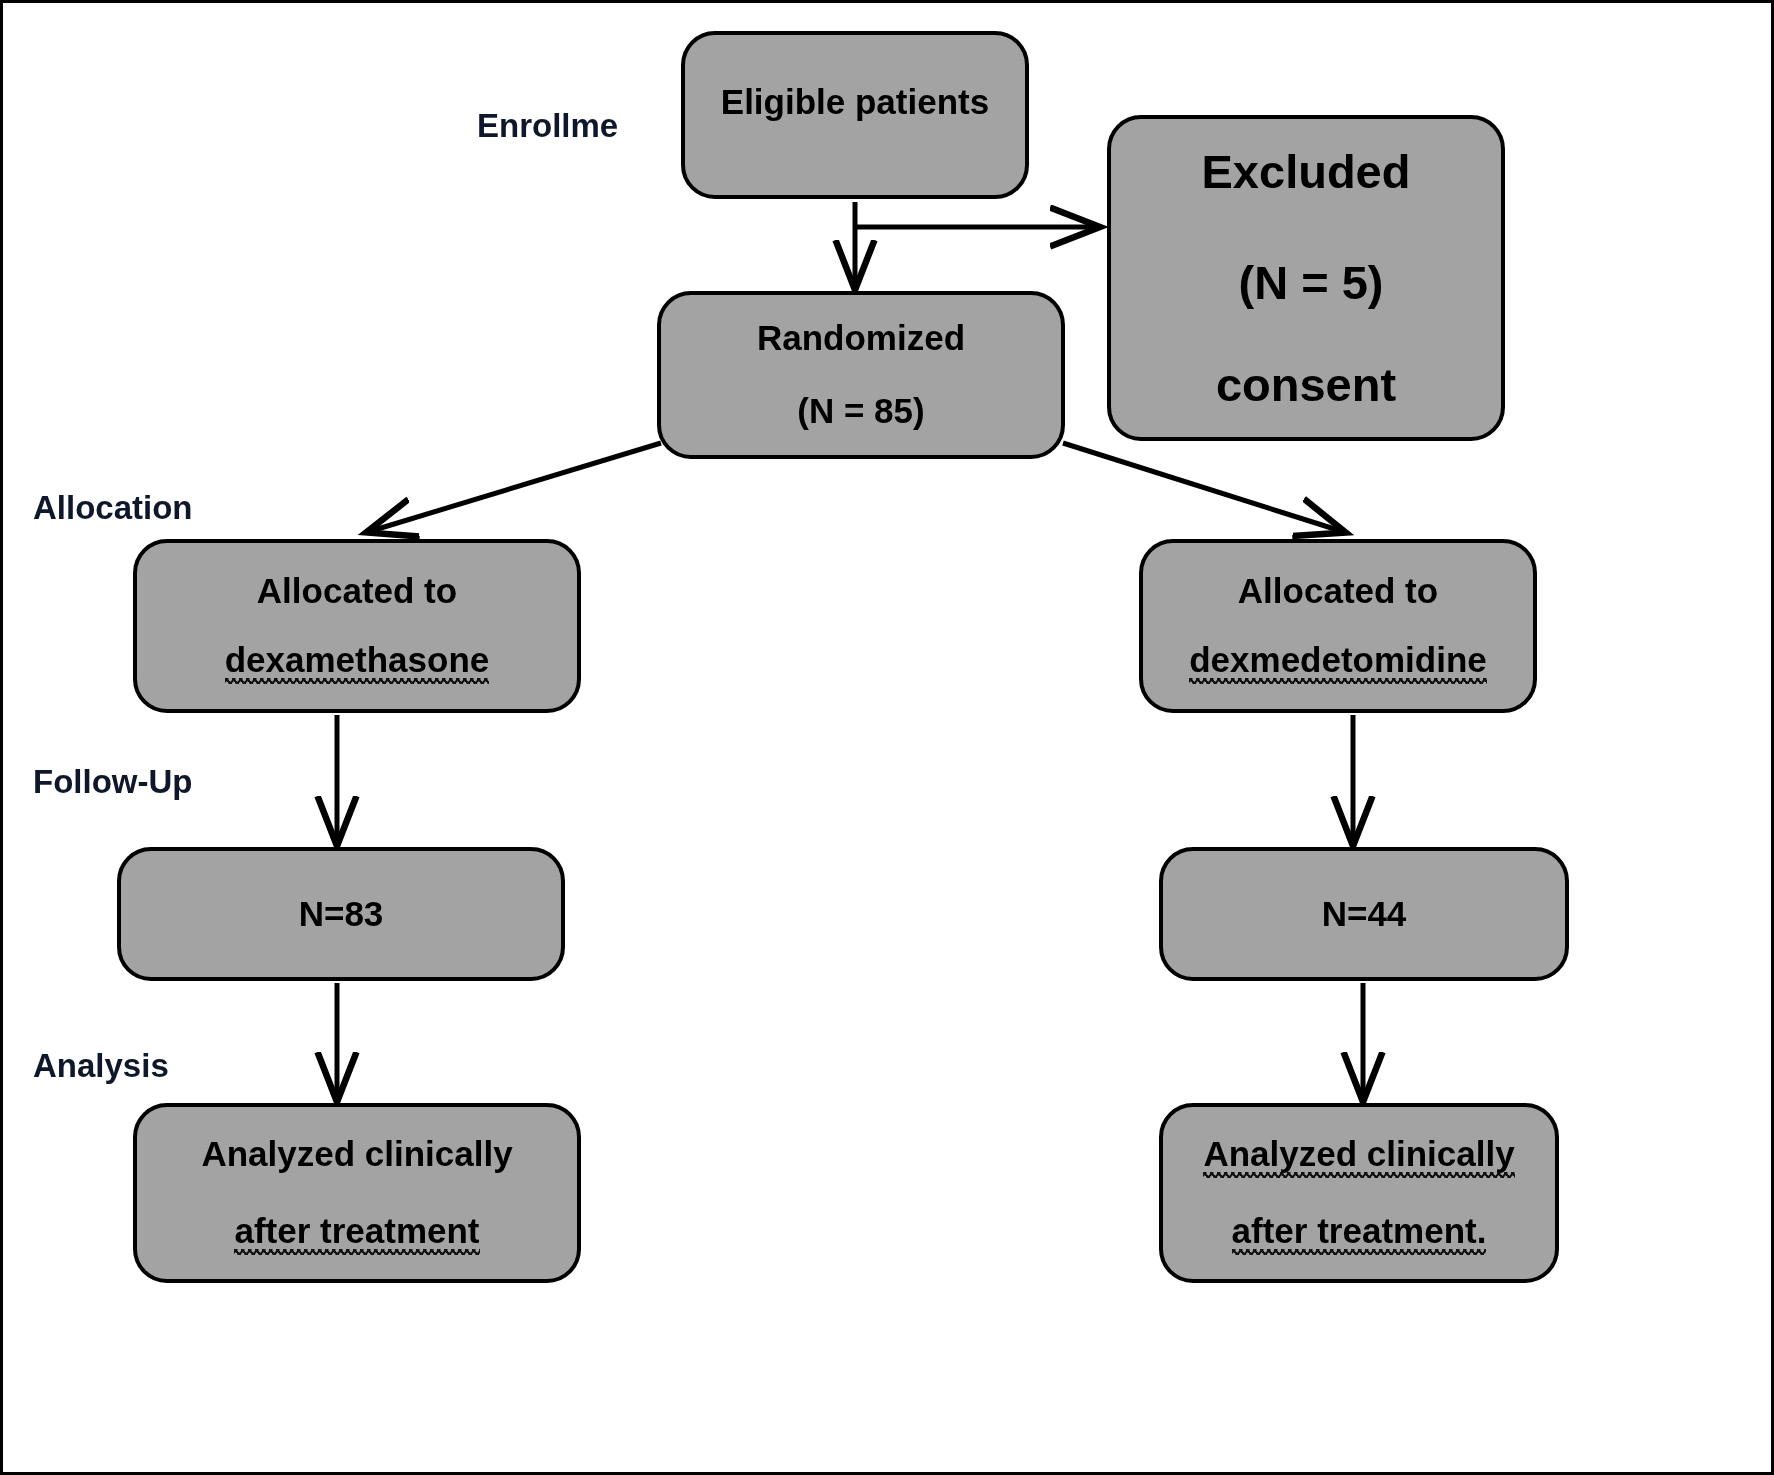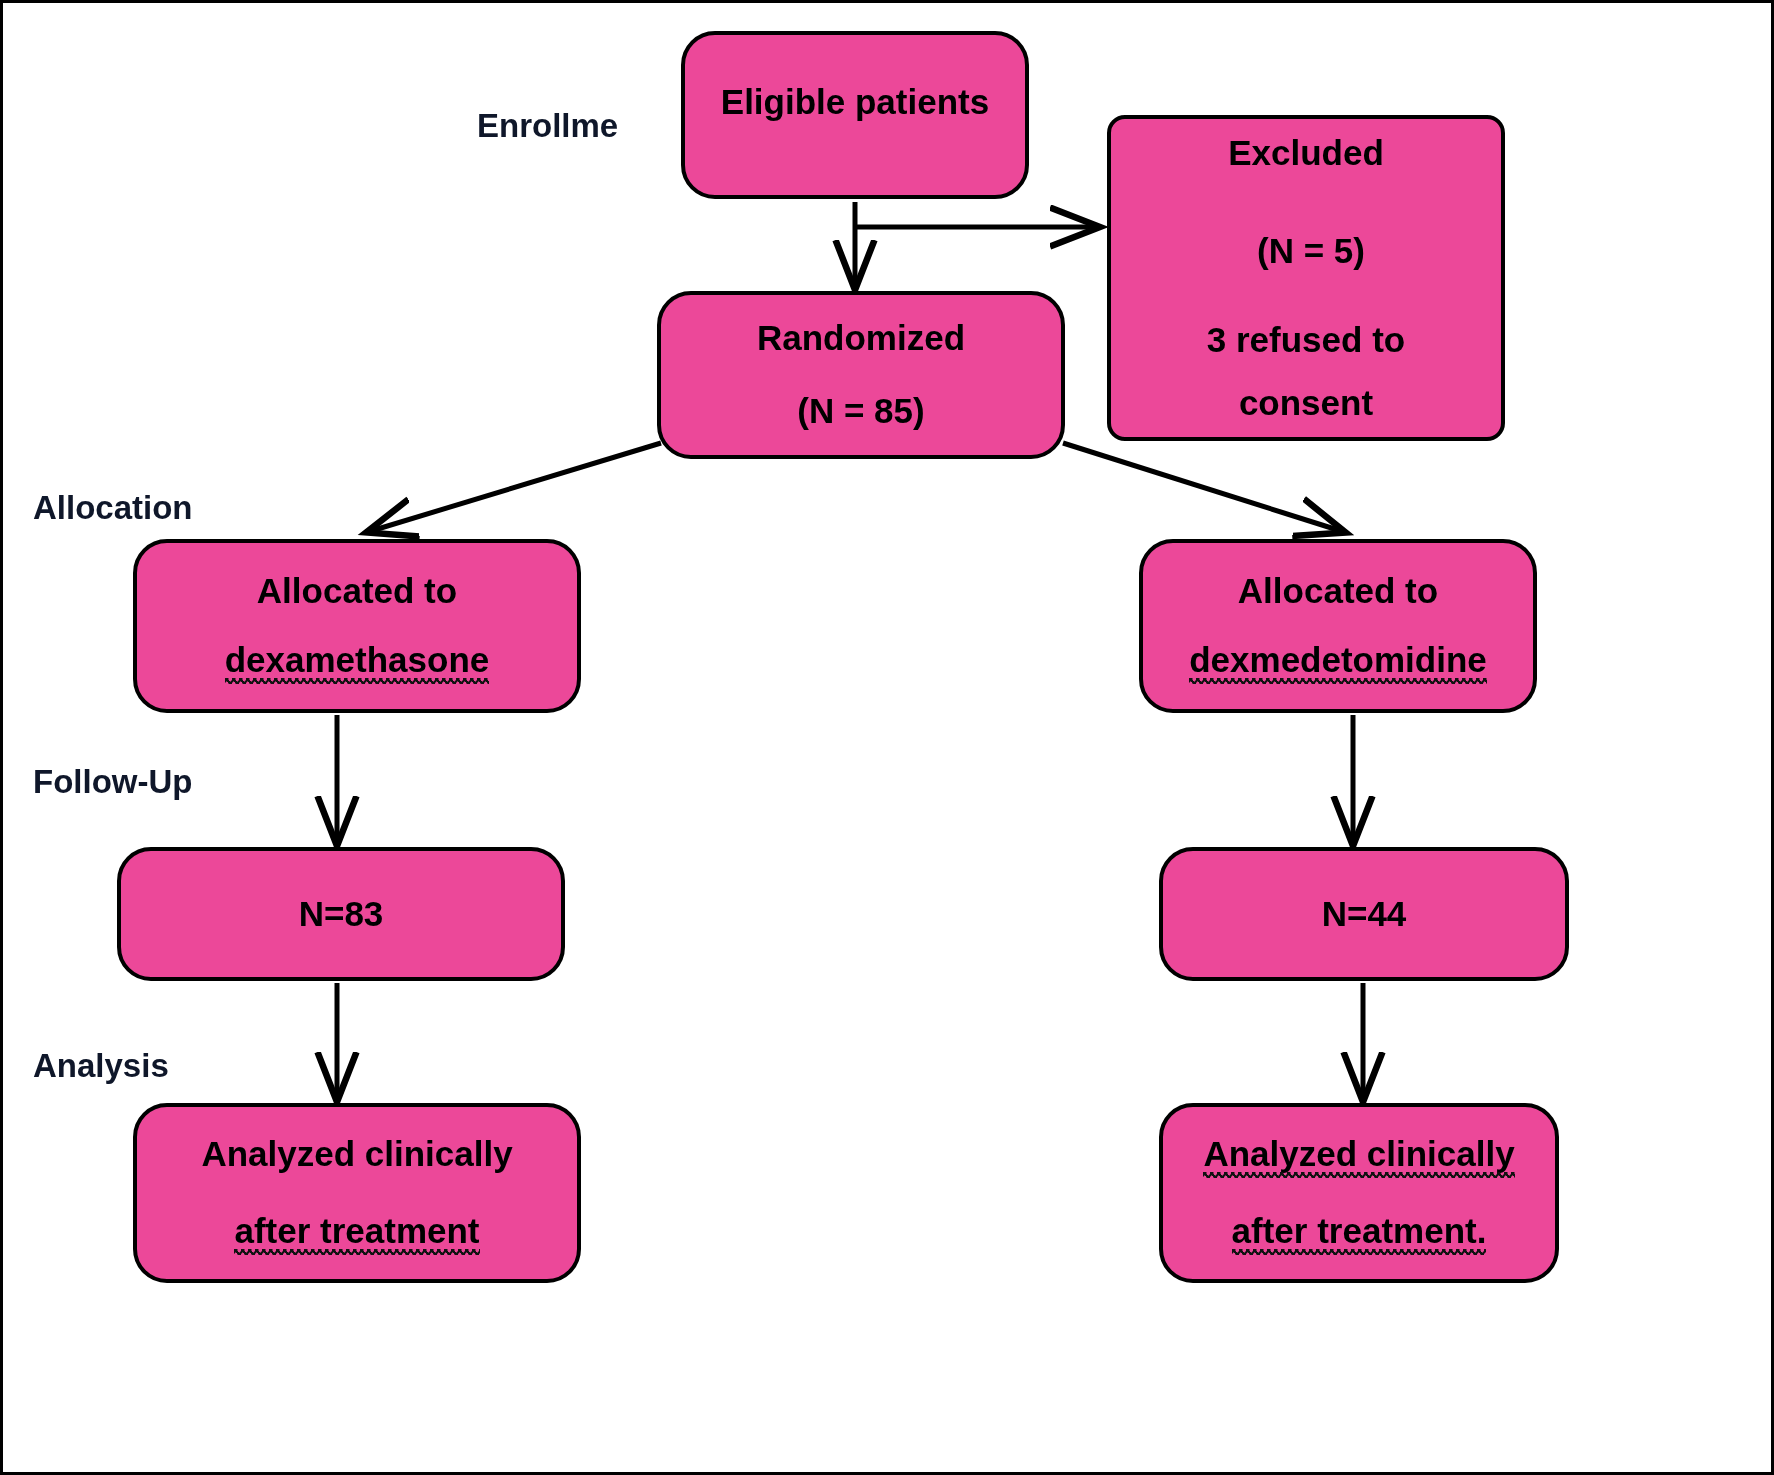--- a/index.html
+++ b/index.html
@@ -24,21 +24,21 @@
     left: 0;
     top: 0;
     width: 1774px;
     height: 1475px;
   }
   .node-box {
     position: absolute;
     box-sizing: border-box;
     border: 4px solid #000000;
     border-radius: 34px;
-    background: #ec4899;
+    background: #a3a3a3;
     display: flex;
     flex-direction: column;
     align-items: center;
     justify-content: center;
     text-align: center;
     font-weight: bold;
     color: #000000;
     z-index: 3;
     gap: 16px;
   }
@@ -69,21 +69,21 @@
   .stage-label {
     position: absolute;
     font-weight: bold;
     color: #0f172a;
     white-space: nowrap;
     z-index: 4;
   }
 
   
   #box-eligible   { left: 678px;  top: 28px;   width: 348px; height: 168px; font-size: 35px; }
-  #box-excluded   { left: 1104px; top: 112px;  width: 398px; height: 326px; font-size: 35px; border-radius: 18px; }
+  #box-excluded   { left: 1104px; top: 112px;  width: 398px; height: 326px; font-size: 47px; }
   #box-randomized { left: 654px;  top: 288px;  width: 408px; height: 168px; font-size: 35px; }
   #box-alloc-left { left: 130px;  top: 536px;  width: 448px; height: 174px; font-size: 35px; }
   #box-alloc-right{ left: 1136px; top: 536px;  width: 398px; height: 174px; font-size: 35px; }
   #box-fu-left    { left: 114px;  top: 844px;  width: 448px; height: 134px; font-size: 35px; }
   #box-fu-right   { left: 1156px; top: 844px;  width: 410px; height: 134px; font-size: 35px; }
   #box-an-left    { left: 130px;  top: 1100px; width: 448px; height: 180px; font-size: 35px; }
   #box-an-right   { left: 1156px; top: 1100px; width: 400px; height: 180px; font-size: 35px; }
 
   #label-enrollment { left: 474px; top: 104px;  font-size: 33px; }
   #label-allocation { left: 30px;  top: 486px;  font-size: 33px; }
@@ -124,21 +124,20 @@
   <div class="stage-label" id="label-followup">Follow-Up</div>
   <div class="stage-label" id="label-analysis">Analysis</div>
 
   <div class="node-box" id="box-eligible">
     <span class="node-line" style="margin-bottom:26px;">Eligible patients</span>
   </div>
 
   <div class="node-box" id="box-excluded">
     <span class="node-line" style="margin-bottom:46px;">Excluded</span>
     <span class="node-line" style="margin-bottom:36px;padding-left:10px;">(N = 5)</span>
-    <span class="node-line" style="margin-bottom:10px;">3 refused to</span>
     <span class="node-line">consent</span>
   </div>
 
   <div class="node-box" id="box-randomized">
     <span class="node-line" style="margin-bottom:20px;">Randomized</span>
     <span class="node-line">(N = 85)</span>
   </div>
 
   <div class="node-box" id="box-alloc-left">
     <span class="node-line" style="margin-bottom:16px;">Allocated to</span>

